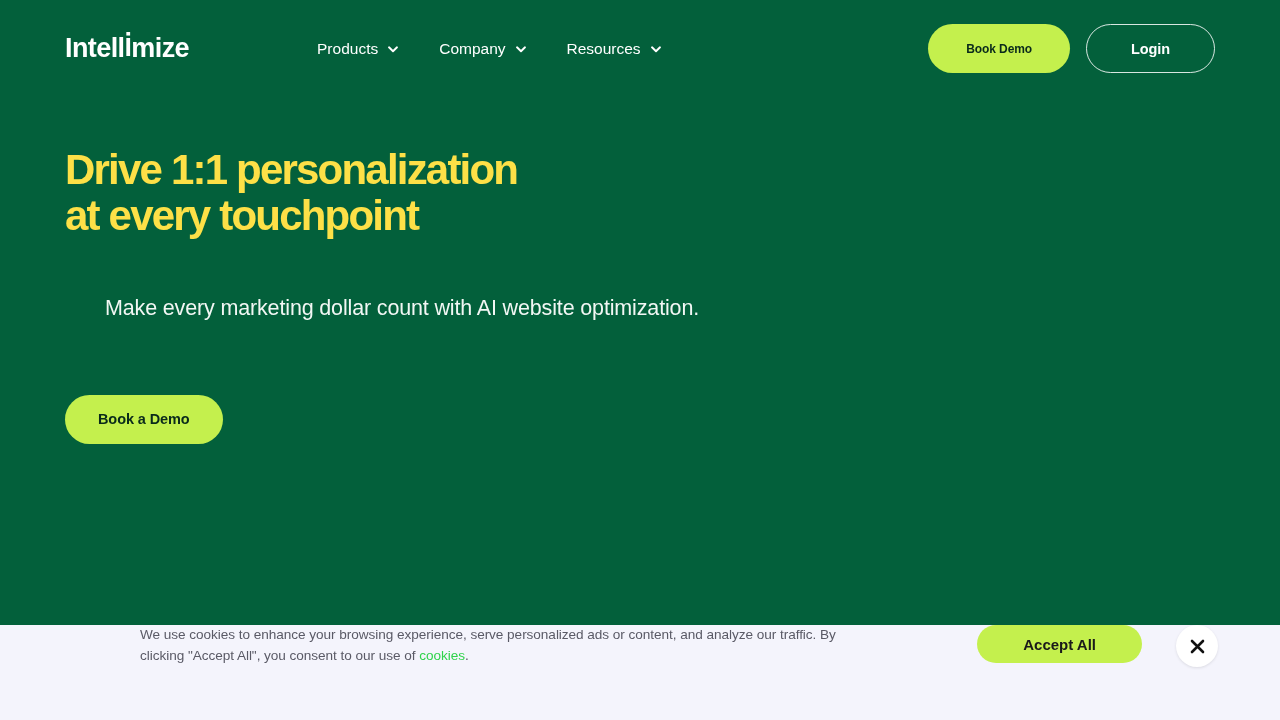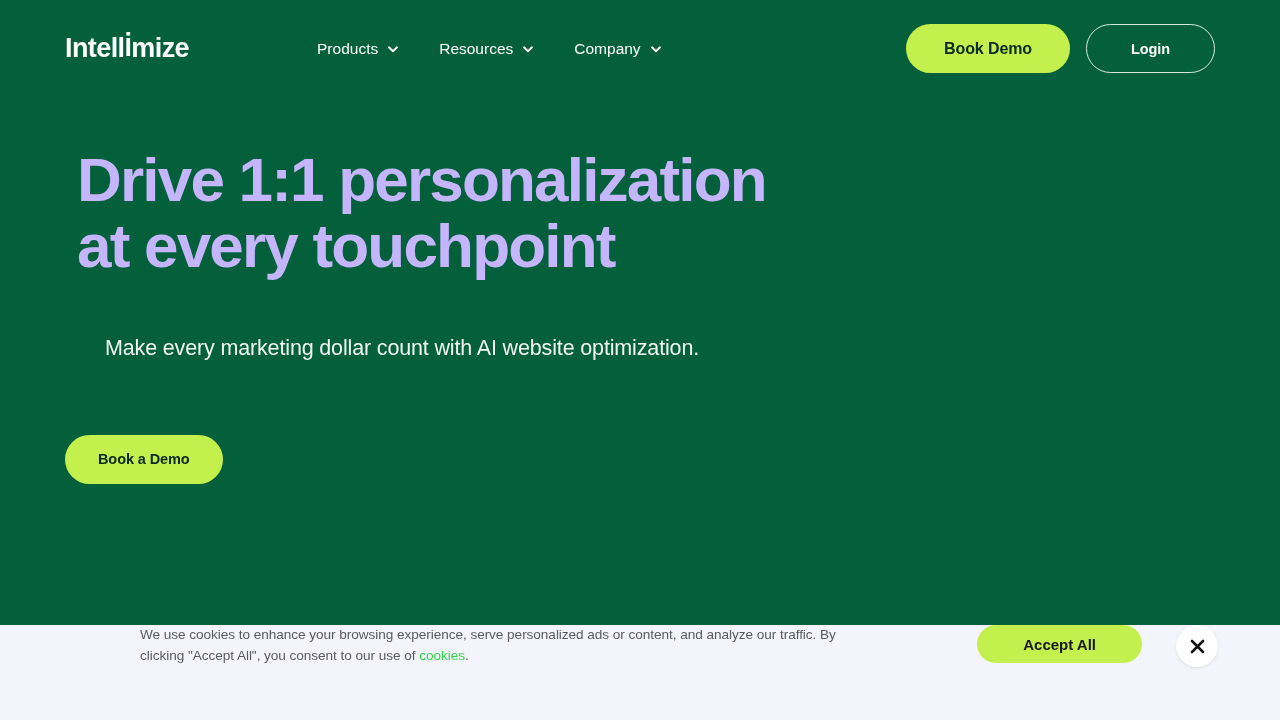--- a/index.html
+++ b/index.html
@@ -46,21 +46,21 @@
   .chev { display:block; width:12px; height:12px; }
   .chev svg { display:block; }
 
   .header-actions {
     margin-left:auto;
     display:flex; align-items:center; gap:16px;
   }
   .btn-demo {
     background:#C4F04D;
     color:#0A2A1B;
-    font-size:16px;
+    font-size:12px;
     font-weight:700;
     border:none;
     border-radius:999px;
     height:49px;
     padding:0 38px;
     cursor:pointer;
     font-family:inherit;
     letter-spacing:-0.1px;
   }
   .btn-login {
@@ -76,28 +76,27 @@
     font-family:inherit;
     letter-spacing:-0.1px;
   }
 
   
   .hero {
     position:absolute; top:97px; left:0; right:0; bottom:95px;
     padding:0 65px;
   }
   .hero-title {
-    color:#c4b5fd;
-    font-size:62px;
+    color:#fde047;
+    font-size:42px;
     line-height:1.0;
     font-weight:700;
     letter-spacing:-1.8px;
     margin-top:52px;
     max-width:760px;
-    margin-left:12px;
   }
   .hero-title .l2 { display:block; margin-top:4px; }
   .hero-sub {
     color:#F2F7F4;
     font-size:21.5px;
     line-height:1.85;
     font-weight:400;
     margin-top:52px;
     max-width:600px;
     letter-spacing:-0.15px;
@@ -181,37 +180,37 @@
       <span>Products</span>
       <span class="chev">
         <svg width="12" height="12" viewBox="0 0 12 12">
             <path d="M2 4.3 L6 8.2 L10 4.3" fill="none" stroke="#ffffff" stroke-width="1.9" stroke-linecap="round" stroke-linejoin="round"></path>
           </svg>
       </span>
     </div>
 
 
     <div class="nav-item">
+      <span>Company</span>
+      <span class="chev">
+        <svg width="12" height="12" viewBox="0 0 12 12">
+            <path d="M2 4.3 L6 8.2 L10 4.3" fill="none" stroke="#ffffff" stroke-width="1.9" stroke-linecap="round" stroke-linejoin="round"></path>
+          </svg>
+      </span>
+    </div>
+
+    <div class="nav-item">
       <span>Resources</span>
       <span class="chev">
         <svg width="12" height="12" viewBox="0 0 12 12">
             <path d="M2 4.3 L6 8.2 L10 4.3" fill="none" stroke="#ffffff" stroke-width="1.9" stroke-linecap="round" stroke-linejoin="round"></path>
           </svg>
       </span>
     </div>
 
-    <div class="nav-item">
-      <span>Company</span>
-      <span class="chev">
-        <svg width="12" height="12" viewBox="0 0 12 12">
-            <path d="M2 4.3 L6 8.2 L10 4.3" fill="none" stroke="#ffffff" stroke-width="1.9" stroke-linecap="round" stroke-linejoin="round"></path>
-          </svg>
-      </span>
-    </div>
-
   </nav>
 
   <div class="header-actions">
     <button class="btn-demo">Book Demo</button>
     <button class="btn-login">Login</button>
   </div>
 
 </header>
 
 <section class="hero">

